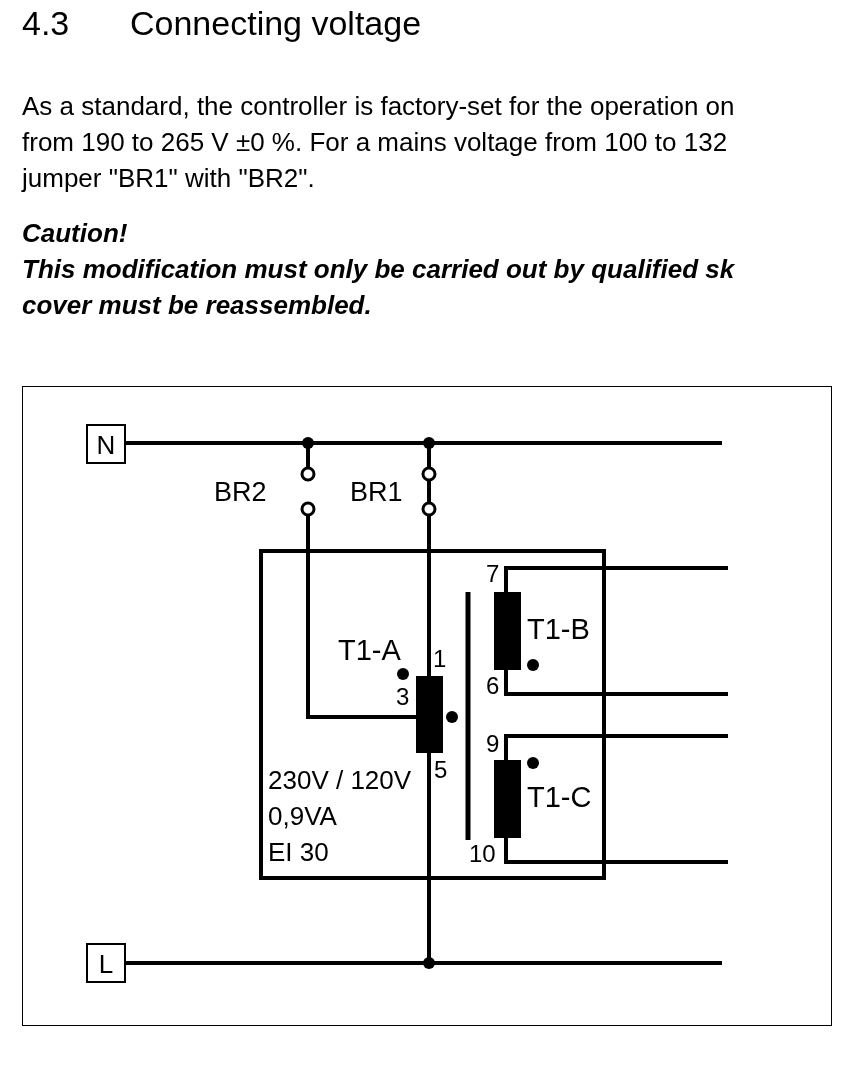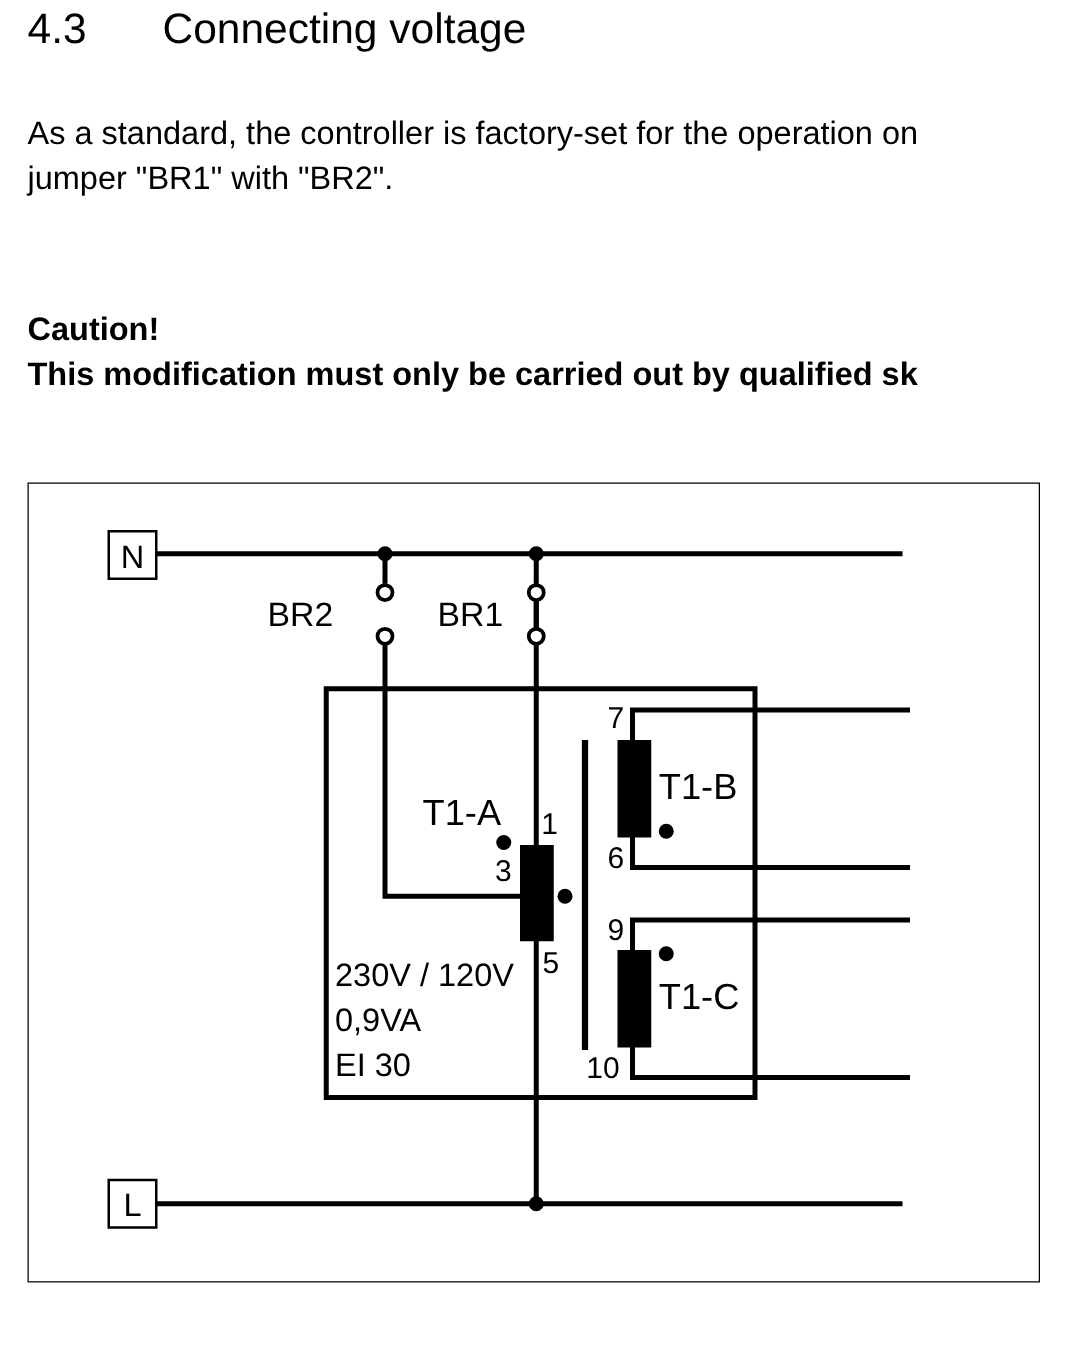--- a/index.html
+++ b/index.html
@@ -1,40 +1,42 @@
 <!DOCTYPE html>
 <html><head>
 <meta charset="utf-8">
 <style>
   html, body { margin: 0; padding: 0; background: #ffffff; }
   body { width: 856px; height: 1082px; position: relative; overflow: hidden; font-family: "Liberation Sans", sans-serif; color: #000; }
   .heading { position: absolute; left: 22px; top: 4px; font-size: 34px; font-weight: normal; white-space: nowrap; }
   .heading .num { display: inline-block; width: 108px; }
   .para { position: absolute; left: 22px; font-size: 26px; line-height: 36px; white-space: nowrap; margin-top: 24px; }
   .p1 { top: 64px; }
-  .caution { top: 221px; font-weight: bold; }
+  .caution { top: 191px; font-weight: bold; font-style: italic; }
   .diagram { position: absolute; left: 22px; top: 386px; width: 810px; height: 640px; border: 1px solid #000; box-sizing: border-box; }
   svg { position: absolute; left: 0; top: 0; }
   svg text { font-family: "Liberation Sans", sans-serif; fill: #000; }
 </style>
 </head>
 <body>
 
 <div class="heading">
   <span class="num">4.3</span><span>Connecting voltage</span>
 </div>
 
 <div class="para p1">
   <div>As a standard, the controller is factory-set for the operation on</div>
+  <div>from 190 to 265 V ±0 %. For a mains voltage from 100 to  132</div>
   <div>jumper "BR1" with "BR2".</div>
 </div>
 
 <div class="para caution">
   <div>Caution!</div>
   <div>This modification must only be carried out by qualified sk</div>
+  <div>cover must be reassembled.</div>
 </div>
 
 <div class="diagram"></div>
 
 <svg width="856" height="1082">
   <g stroke="#000" stroke-width="4" fill="none">
 
     <rect x="87" y="425" width="38" height="38" stroke-width="2"></rect>
     <line x1="125" y1="443" x2="722" y2="443"></line>
 

